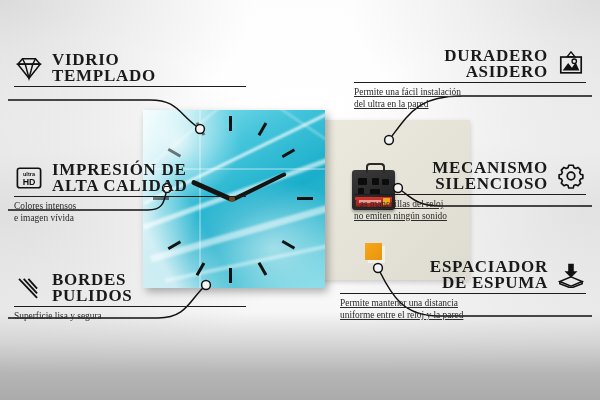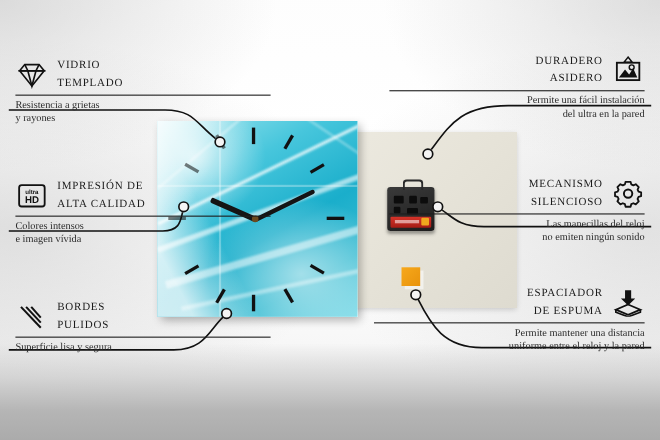--- a/index.html
+++ b/index.html
@@ -28,32 +28,32 @@
     background:linear-gradient(to bottom, rgba(230,230,230,0) 0%, rgba(205,205,205,.75) 35%, rgba(178,178,178,.95) 70%, #ababab 100%);
   }
 
   
   .feat{position:absolute;width:232px;}
   .feat .head{display:flex;align-items:center;gap:8px;}
   .feat.left .head{justify-content:flex-start;}
   .feat.right .head{justify-content:flex-end;}
   .feat .titles{
     font-family:"Liberation Serif", serif;
-    font-weight:400;letter-spacing:.7px;color:#1a1a1a;
-    font-size:10px;line-height:15.5px;text-transform:uppercase;
+    font-weight:700;letter-spacing:.7px;color:#1a1a1a;
+    font-size:17px;line-height:15.5px;text-transform:uppercase;
   }
   .feat.left .titles{text-align:left;}
   .feat.right .titles{text-align:right;}
   .feat .rule{height:1.4px;background:#1d1d1d;margin:3px 0 4px 0;width:100%;}
   .feat .desc{
     font-family:"Liberation Serif", serif;
     font-size:9.4px;line-height:11.4px;color:#2a2a2a;
   }
   .feat.left .desc{text-align:left;}
-  .feat.right .desc{text-align:right;}
+  .feat.right .desc{text-align:left;text-decoration:underline;}
   .ico{flex:0 0 auto;width:30px;height:26px;display:block;text-align:center;}
   .ico svg{display:block;width:100%;height:100%;}
 
   
   #wires{position:absolute;inset:0;width:600px;height:400px;pointer-events:none;}
   #wires path{fill:none;stroke:#111111;stroke-width:1.5;}
   #wires circle{fill:#f4f4f4;stroke:#111111;stroke-width:1.5;}
 
   
   .backpanel{
@@ -194,24 +194,20 @@
               <path d="M4 10 L28 10"></path>
         </g>
           </svg>
       </span>
       <div class="titles">
         <div>VIDRIO</div>
         <div>TEMPLADO</div>
       </div>
     </div>
     <div class="rule"></div>
-    <div class="desc">
-      <div>Resistencia a grietas</div>
-      <div>y rayones</div>
-    </div>
   </div>
 
   <div class="feat left" style="left:14px;top:162px;">
     <div class="head">
       <span class="ico">
         <svg viewBox="0 0 32 28">
           <rect x="3.5" y="3.5" width="25" height="21" rx="2.5" fill="none" stroke="#111" stroke-width="1.8"></rect>
           <text x="16" y="12.2" font-family="Liberation Sans, sans-serif" font-size="6" font-weight="700" fill="#111" text-anchor="middle">ultra</text>
           <text x="16" y="21.5" font-family="Liberation Sans, sans-serif" font-size="9.5" font-weight="700" fill="#111" text-anchor="middle">HD</text>
         </svg>

